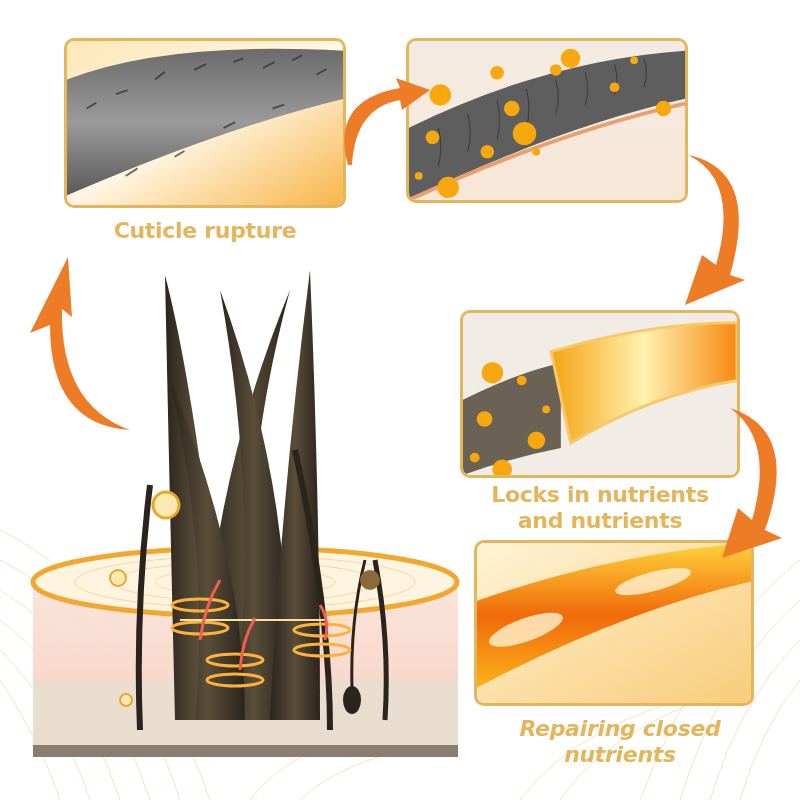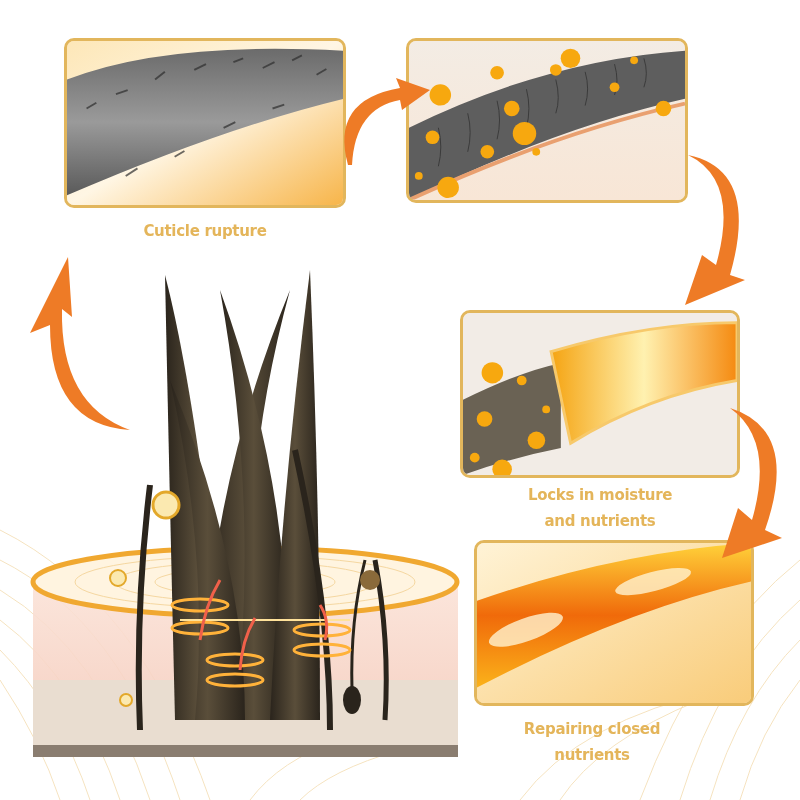--- a/index.html
+++ b/index.html
@@ -8,21 +8,21 @@
     background: #ffffff;
     font-family: "DejaVu Sans", "Liberation Sans", sans-serif;
   }
   .bg-lines { position: absolute; left: 0; top: 0; width: 800px; height: 800px; }
   .panel {
     position: absolute; border: 3px solid #e2b65c; border-radius: 10px;
     overflow: hidden; box-sizing: border-box; background: #fbe8c8;
   }
   .panel svg { display: block; width: 100%; height: 100%; }
   .label {
-    position: absolute; color: #e4b55a; font-weight: bold; font-size: 15px;
+    position: absolute; color: #e4b55a; font-weight: bold; font-size: 22px;
     text-align: center; line-height: 26px; letter-spacing: -0.3px;
   }
   .arrow { position: absolute; }
   .scene { position: absolute; left: 30px; top: 260px; width: 430px; height: 530px; }
 </style>
 </head>
 <body>
 
 <svg class="bg-lines" viewBox="0 0 800 800">
   <g stroke="#f3dcb0" stroke-width="1" fill="none" opacity="0.8">
@@ -136,21 +136,21 @@
         <circle cx="22" cy="110" r="8"></circle>
         <circle cx="75" cy="132" r="9"></circle>
       <circle cx="60" cy="70" r="5"></circle>
         <circle cx="12" cy="150" r="5"></circle>
         <circle cx="40" cy="162" r="10"></circle>
       <circle cx="85" cy="100" r="4"></circle>
     </g>
   </svg>
 </div>
 <div class="label" style="left:460px;top:482px;width:280px;">
-  <div>Locks in moisture</div>
+  <div>Locks in nutrients</div>
   <div>and nutrients</div>
 </div>
 
 <div class="panel" style="left:474px;top:540px;width:280px;height:166px;">
   <svg viewBox="0 0 280 166" preserveAspectRatio="none">
     <defs>
       <linearGradient id="p4bg" x1="0" y1="0" x2="1" y2="1">
         <stop offset="0" stop-color="#fff3d6"></stop>
           <stop offset="1" stop-color="#f9cc7a"></stop>
       </linearGradient>
@@ -159,21 +159,21 @@
           <stop offset="0.5" stop-color="#f06a0a"></stop>
           <stop offset="1" stop-color="#fbb21a"></stop>
       </linearGradient>
     </defs>
     <rect width="280" height="166" fill="url(#p4bg)"></rect>
     <path d="M0 60 Q140 10 280 0 L280 40 Q150 70 0 150 Z" fill="url(#p4hair)"></path>
     <ellipse cx="180" cy="40" rx="40" ry="10" fill="#fff3d0" opacity="0.8" transform="rotate(-15 180 40)"></ellipse>
     <ellipse cx="50" cy="90" rx="40" ry="12" fill="#fff3d0" opacity="0.8" transform="rotate(-20 50 90)"></ellipse>
   </svg>
 </div>
-<div class="label" style="left:452px;top:716px;width:280px;">
+<div class="label" style="left:480px;top:716px;width:280px;font-style:italic;">
   <div>Repairing closed</div>
   <div>nutrients</div>
 </div>
 
 <svg class="arrow" style="left:330px;top:60px;width:110px;height:110px;" viewBox="0 0 110 110">
   <path d="M18 105 Q0 40 70 28 L66 18 L100 30 L72 50 L70 40 Q25 48 22 105 Z" fill="#ee7b26"></path>
 </svg>
 <svg class="arrow" style="left:680px;top:150px;width:110px;height:160px;" viewBox="0 0 110 160">
   <path d="M8 5 Q80 20 50 125 L65 130 L5 155 L22 105 L36 115 Q60 30 8 5 Z" fill="#ee7b26"></path>
 </svg>

